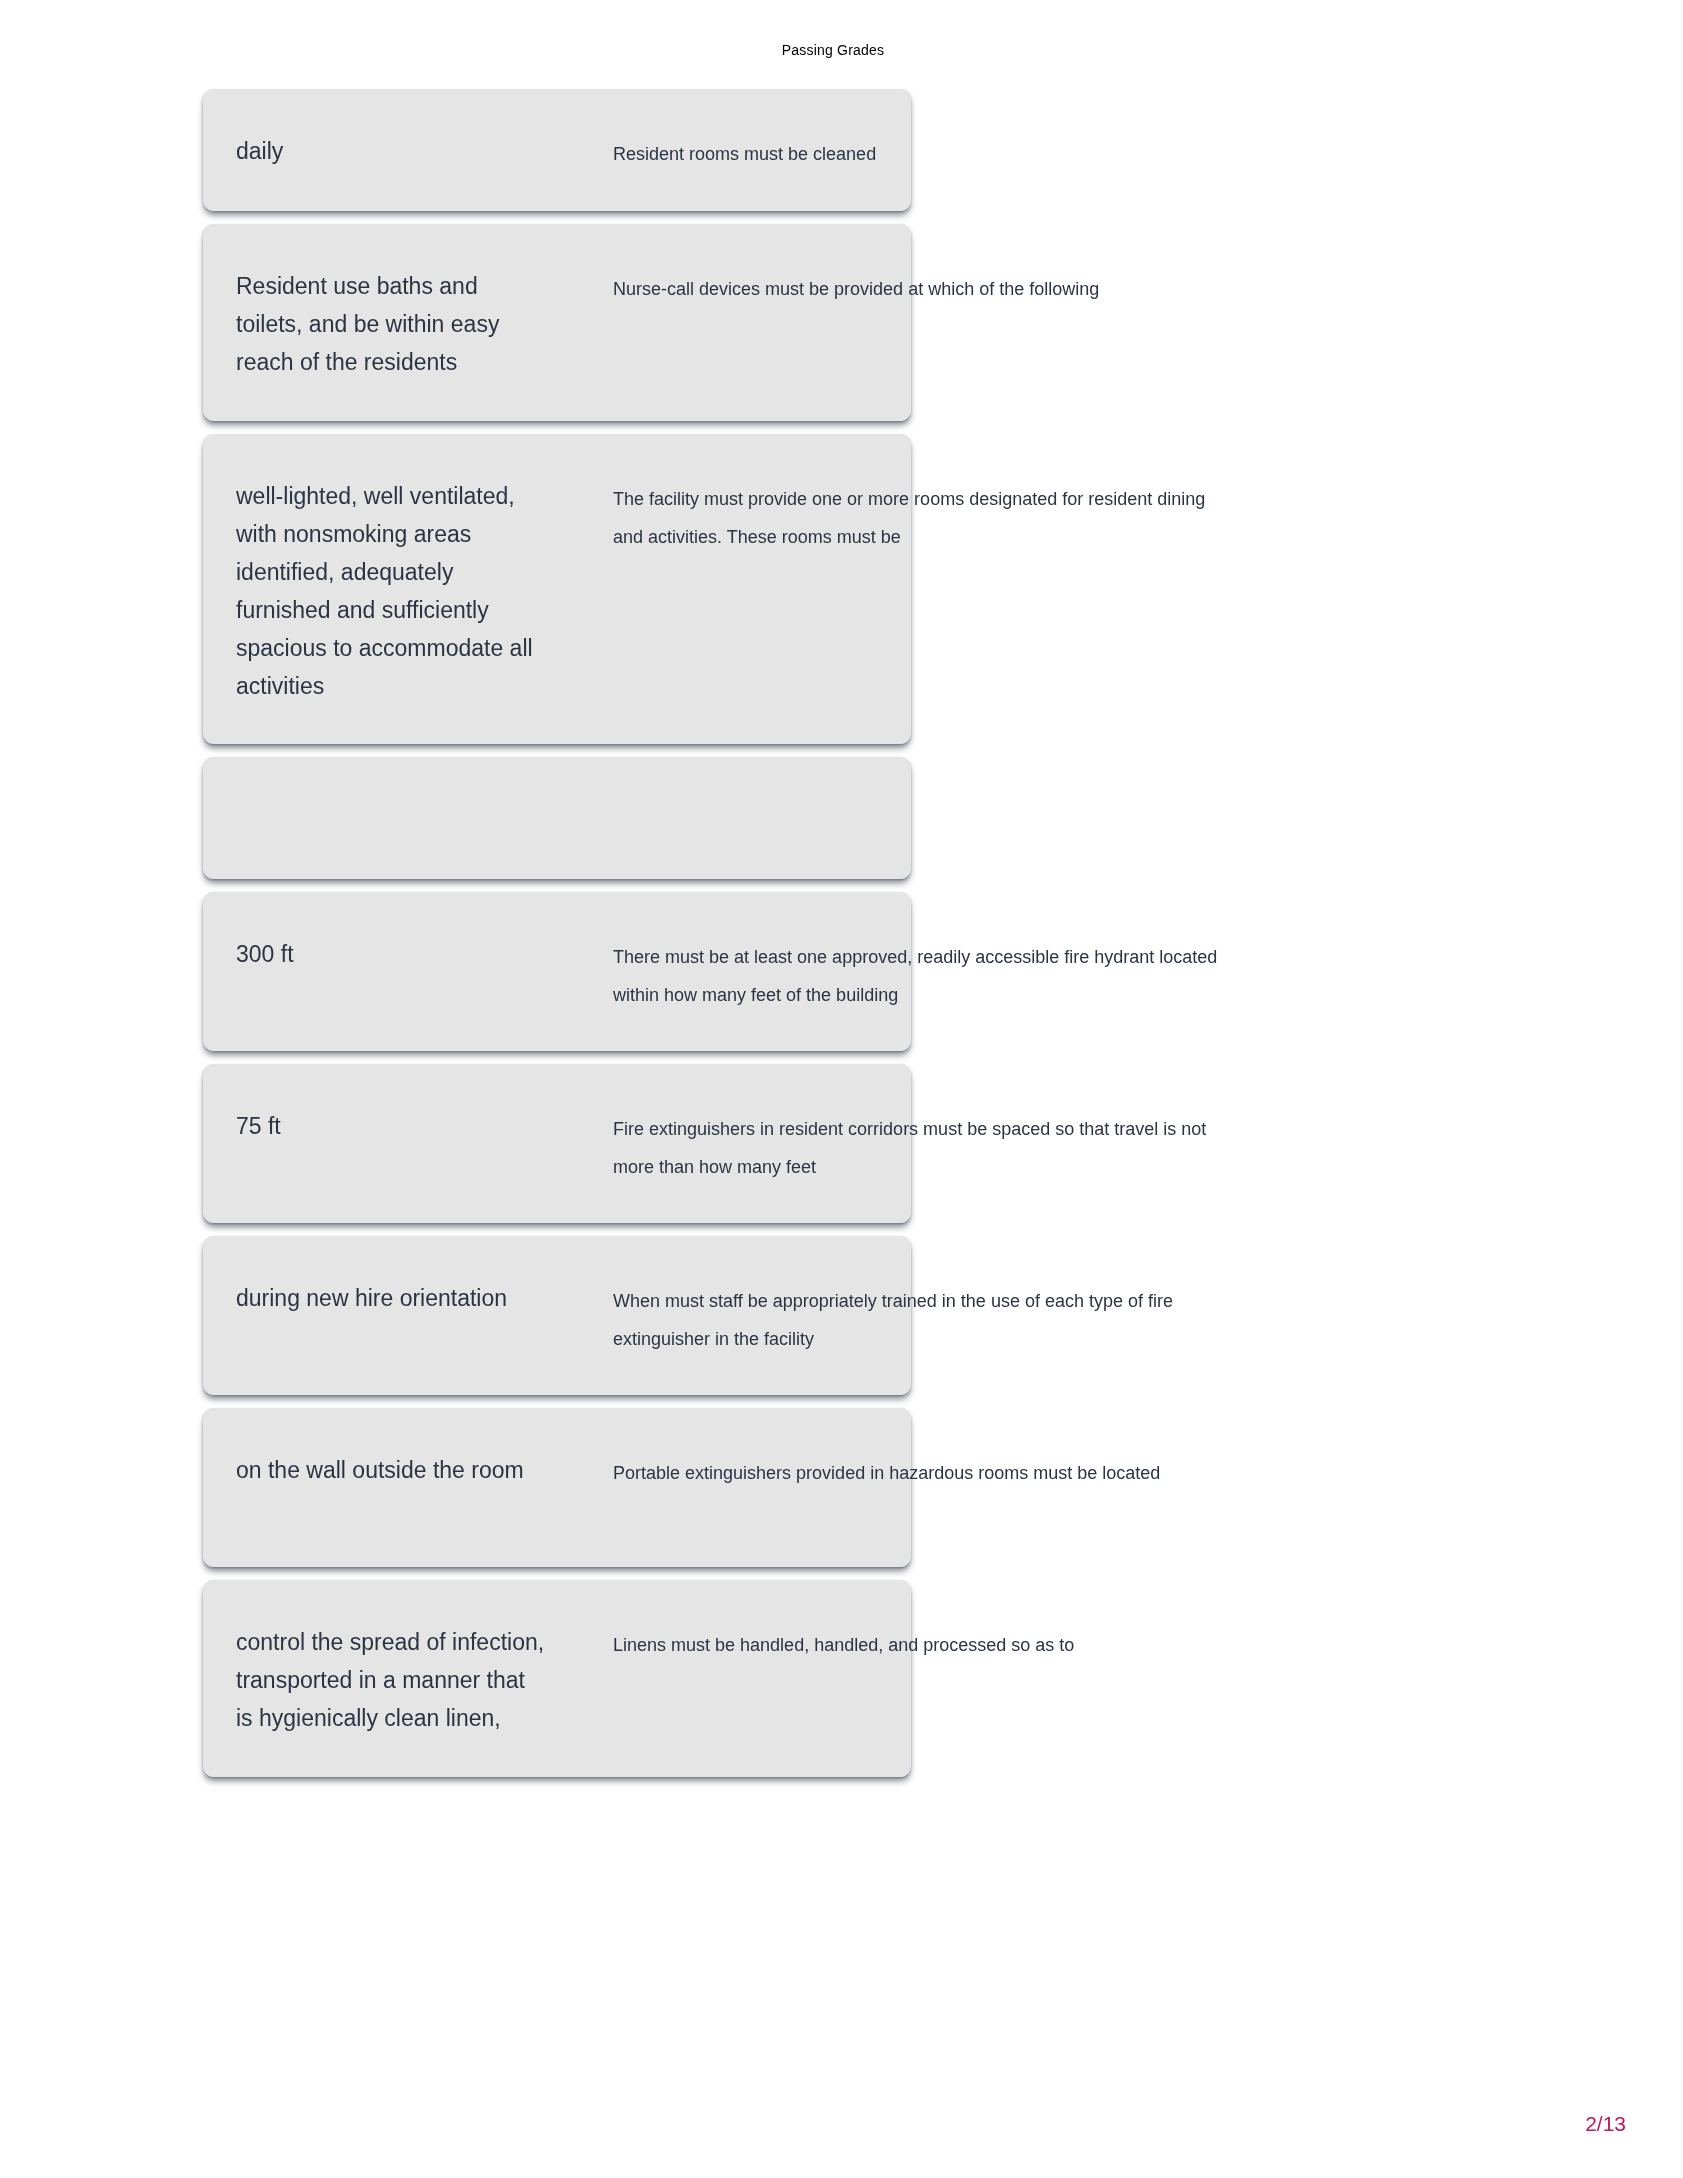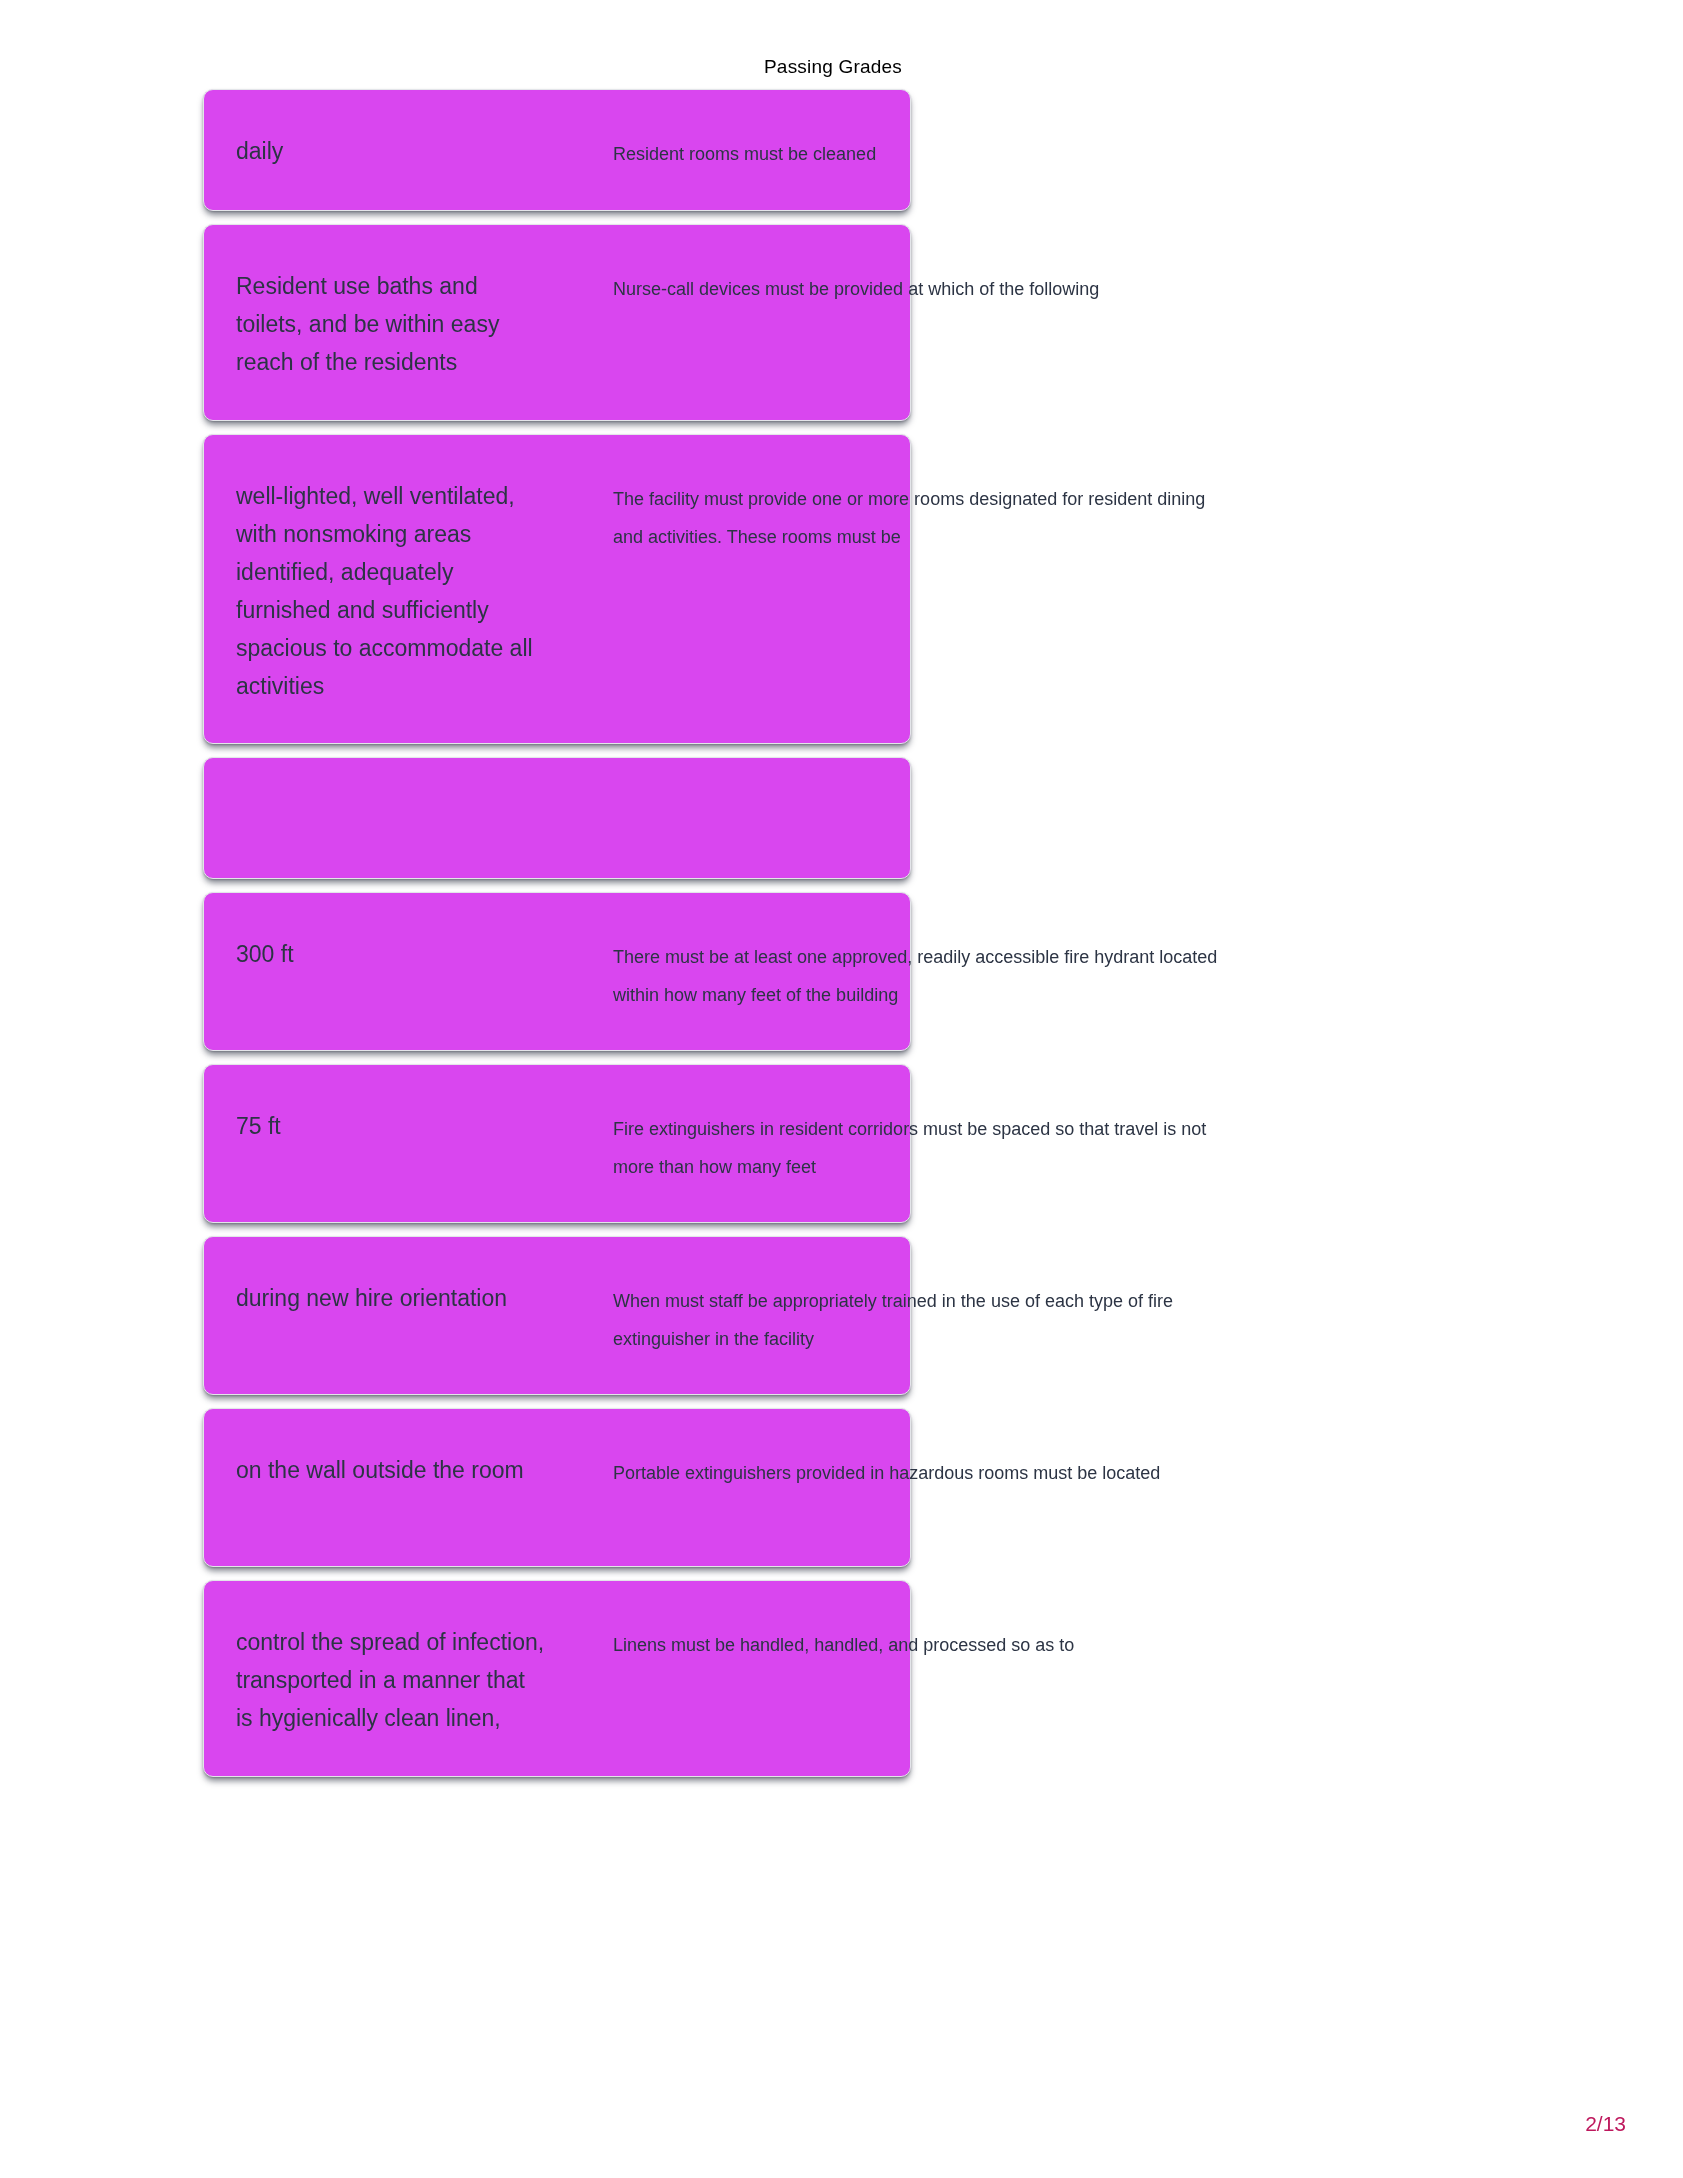--- a/index.html
+++ b/index.html
@@ -11,42 +11,42 @@
     width: 1683px;
     height: 2178px;
     position: relative;
     font-family: "Liberation Sans", sans-serif;
     overflow: hidden;
   }
 
   
   .page-header {
     position: absolute;
-    top: 56px;
+    top: 42px;
     left: 0;
     width: 1666px;
     text-align: center;
-    font-size: 19px;
+    font-size: 14px;
     color: #000000;
     letter-spacing: 0.2px;
   }
 
   
   .card-stack {
     position: absolute;
     top: 89px;
     left: 203px;
     width: 708px;
   }
 
   .card {
     position: relative;
     box-sizing: border-box;
     width: 708px;
-    background: #d946ef;
+    background: #e5e5e5;
     border: 1px solid #e3e5e9;
     border-radius: 10px;
     box-shadow: 0 5px 6px -1px rgba(32,38,55,0.55),
                 0 1px 2px rgba(32,38,55,0.25);
     margin-bottom: 13px;
     padding: 42px 0 40px 0;
   }
 
   .card-inner {
     position: relative;

